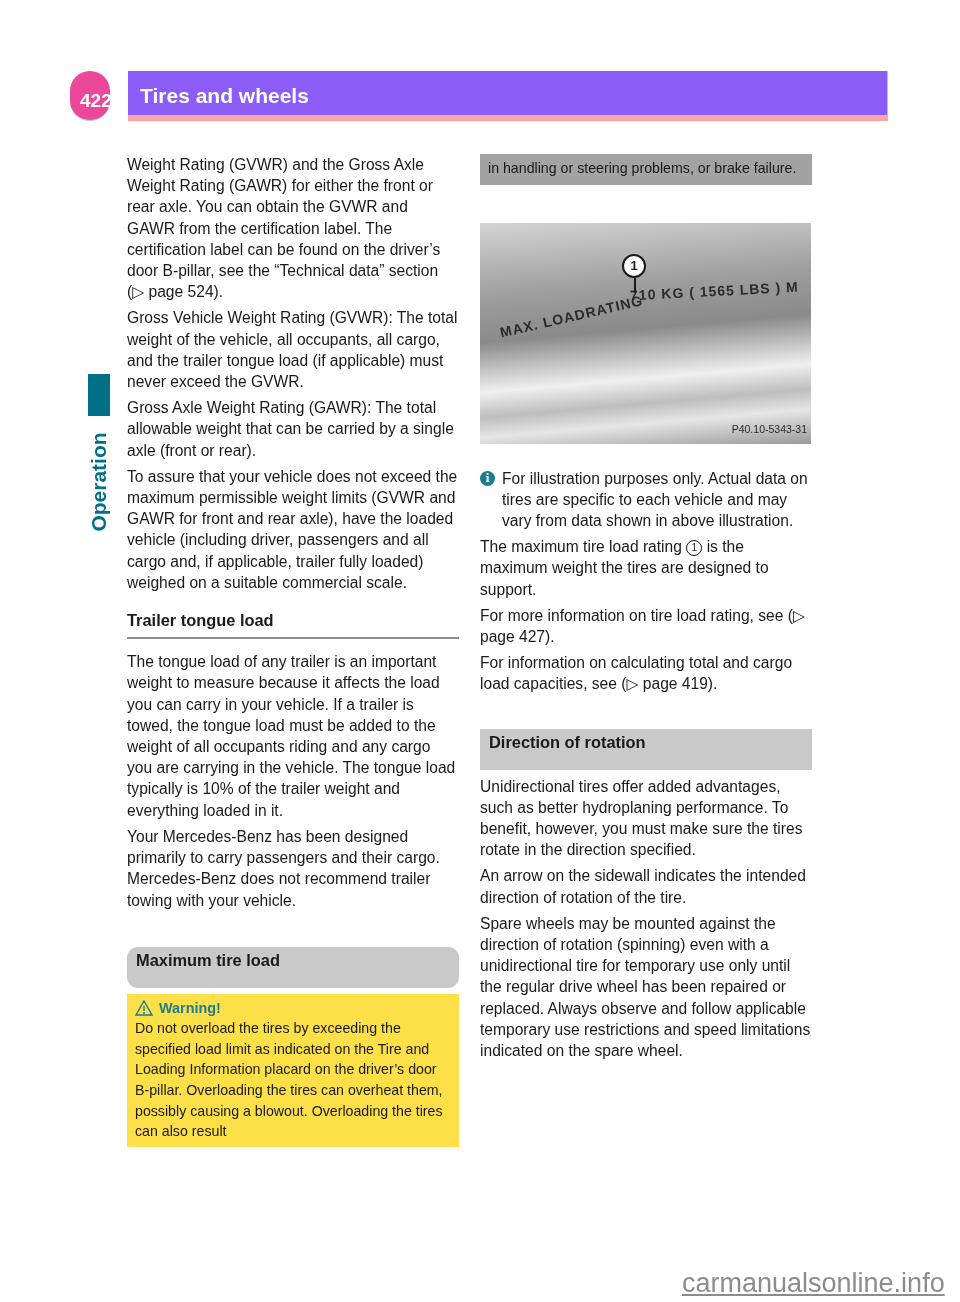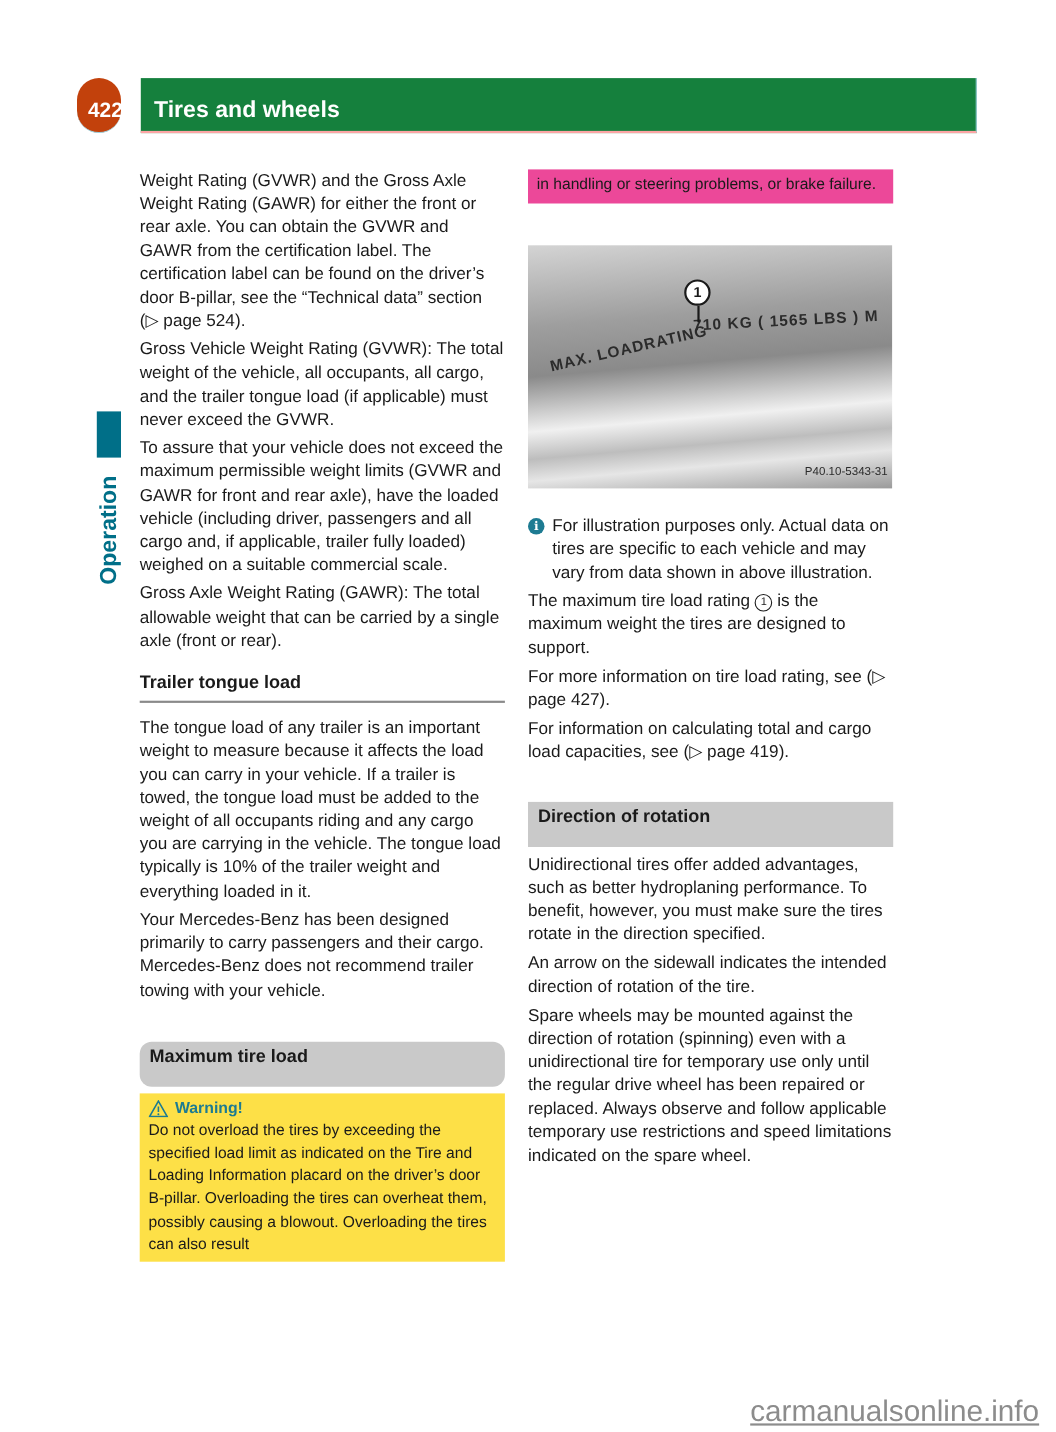--- a/index.html
+++ b/index.html
@@ -1,36 +1,36 @@
 <!DOCTYPE html>
 <html><head>
 <meta charset="utf-8">
 <style>
   * { box-sizing: border-box; margin: 0; padding: 0; }
   html, body { width: 960px; height: 1302px; background: #ffffff; overflow: hidden; }
   body { position: relative; font-family: "Liberation Sans", "DejaVu Sans", sans-serif; color: #1a1a1a; }
 
-  .hdr-num { position: absolute; left: 70px; top: 71px; width: 40px; height: 50px; background: #c2410c; border-bottom: 1px solid #9fd0dc; border-radius: 25px; }
+  .hdr-num { position: absolute; left: 70px; top: 71px; width: 40px; height: 50px; background: #ec4899; border-bottom: 1px solid #9fd0dc; border-radius: 25px; }
   .hdr-num span { position: absolute; left: 10px; bottom: 8px; color: #fff; font-weight: bold; font-size: 19px; }
-  .hdr-title { position: absolute; left: 128px; top: 71px; width: 760px; height: 50px; background: #15803d; border-bottom: 2px solid #fca5a5; border-right: 1px solid #9fd0dc; }
+  .hdr-title { position: absolute; left: 128px; top: 71px; width: 760px; height: 50px; background: #8b5cf6; border-bottom: 6px solid #fca5a5; border-right: 1px solid #9fd0dc; }
   .hdr-title span { position: absolute; left: 12px; bottom: 7px; color: #fff; font-weight: bold; font-size: 21px; }
 
   .side-block { position: absolute; left: 88px; top: 374px; width: 22px; height: 42px; background: #006f88; }
   .side-label { position: absolute; left: 88px; top: 424px; width: 22px; height: 116px; }
   .side-label span { position: absolute; left: 50%; top: 50%; transform: translate(-50%, -50%) rotate(-90deg); color: #006f88; font-weight: bold; font-size: 21px; white-space: nowrap; }
 
   .col { position: absolute; width: 332px; font-size: 15.6px; line-height: 21.2px; }
   .col-left { left: 127px; top: 154px; }
   .col-right { left: 480px; top: 154px; }
   .p { margin-bottom: 5px; }
   .h-rule { font-weight: bold; font-size: 16.4px; padding-top: 12px; padding-bottom: 6px; border-bottom: 2px solid #8a8a8a; margin-bottom: 12px; }
   .h-box { background: #c9c9c9; font-weight: bold; font-size: 16.4px; padding: 3px 9px; height: 41px; margin-top: 28px; margin-bottom: 6px; }
   .warn { background: #fde047; padding: 4px 8px 5px 8px; font-size: 14.2px; line-height: 20.6px; }
   .warn-title { color: #1d7b92; font-weight: bold; font-size: 14.4px; display: flex; align-items: center; gap: 6px; }
-  .cont-box { background: #ec4899; padding: 4px 8px 6px 8px; font-size: 14.2px; line-height: 20.6px; margin-top: 0; }
+  .cont-box { background: #a3a3a3; padding: 4px 8px 6px 8px; font-size: 14.2px; line-height: 20.6px; margin-top: 0; }
   .figure { position: relative; width: 331px; height: 221px; margin-top: 38px; background: linear-gradient(175deg, #d4d4d4 0%, #9e9e9e 30%, #8a8a8a 48%, #c8c8c8 60%, #f0f0f0 68%, #bdbdbd 78%, #e6e6e6 86%, #9a9a9a 100%); overflow: hidden; }
   .fig-text { position: absolute; left: 18px; top: 100px; font-family: "Liberation Sans", sans-serif; font-weight: bold; font-size: 14px; color: #2b2b2b; transform: rotate(-13deg); transform-origin: left top; letter-spacing: 1px; white-space: nowrap; }
   .fig-text2 { position: absolute; left: 150px; top: 58px; font-weight: bold; font-size: 14px; color: #2b2b2b; transform: rotate(-3deg); letter-spacing: 1px; white-space: nowrap; }
   .callout { position: absolute; left: 142px; top: 31px; width: 24px; height: 24px; border: 2px solid #1a1a1a; border-radius: 50%; background: #fff; font-size: 13px; font-weight: bold; text-align: center; line-height: 20px; }
   .callout-line { position: absolute; left: 154px; top: 55px; width: 2px; height: 15px; background: #1a1a1a; }
   .fig-code { position: absolute; right: 4px; bottom: 3px; font-size: 10.5px; color: #2b2b2b; }
   .info { display: flex; margin-top: 24px; margin-bottom: 5px; }
   .info-icon { flex: none; width: 15px; height: 15px; border-radius: 50%; background: #1d7b92; color: #fff; font-size: 11px; font-weight: bold; text-align: center; line-height: 15px; margin-top: 3px; margin-right: 7px; font-family: "DejaVu Serif", serif; }
   .circ { display: inline-block; width: 16px; height: 16px; border: 1px solid #1a1a1a; border-radius: 50%; font-size: 10px; text-align: center; line-height: 14px; vertical-align: 1px; }
   .watermark { position: absolute; left: 682px; top: 1268px; font-size: 27px; color: #8c8c8c; font-family: "Liberation Sans", sans-serif; text-decoration: underline; }
@@ -46,22 +46,22 @@
 </div>
 
 <div class="side-block"></div>
 <div class="side-label">
   <span>Operation</span>
 </div>
 
 <div class="col col-left">
   <p class="p">Weight Rating (GVWR) and the Gross Axle Weight Rating (GAWR) for either the front or rear axle. You can obtain the GVWR and GAWR from the certification label. The certification label can be found on the driver’s door B-pillar, see the “Technical data” section (▷ page 524).</p>
   <p class="p">Gross Vehicle Weight Rating (GVWR): The total weight of the vehicle, all occupants, all cargo, and the trailer tongue load (if applicable) must never exceed the GVWR.</p>
+  <p class="p">Gross Axle Weight Rating (GAWR): The total allowable weight that can be carried by a single axle (front or rear).</p>
   <p class="p">To assure that your vehicle does not exceed the maximum permissible weight limits (GVWR and GAWR for front and rear axle), have the loaded vehicle (including driver, passengers and all cargo and, if applicable, trailer fully loaded) weighed on a suitable commercial scale.</p>
-  <p class="p">Gross Axle Weight Rating (GAWR): The total allowable weight that can be carried by a single axle (front or rear).</p>
 
   <h3 class="h-rule">Trailer tongue load</h3>
   <p class="p">The tongue load of any trailer is an important weight to measure because it affects the load you can carry in your vehicle. If a trailer is towed, the tongue load must be added to the weight of all occupants riding and any cargo you are carrying in the vehicle. The tongue load typically is 10% of the trailer weight and everything loaded in it.</p>
   <p class="p">Your Mercedes-Benz has been designed primarily to carry passengers and their cargo. Mercedes-Benz does not recommend trailer towing with your vehicle.</p>
 
   <h3 class="h-box" style="margin-top:36px;border-radius:11px;">Maximum tire load</h3>
   <div class="warn">
     <div class="warn-title">
       <svg width="18" height="16" viewBox="0 0 18 16">
         <path d="M9 1 L17 15 L1 15 Z" fill="none" stroke="#1d7b92" stroke-width="1.4"></path>

